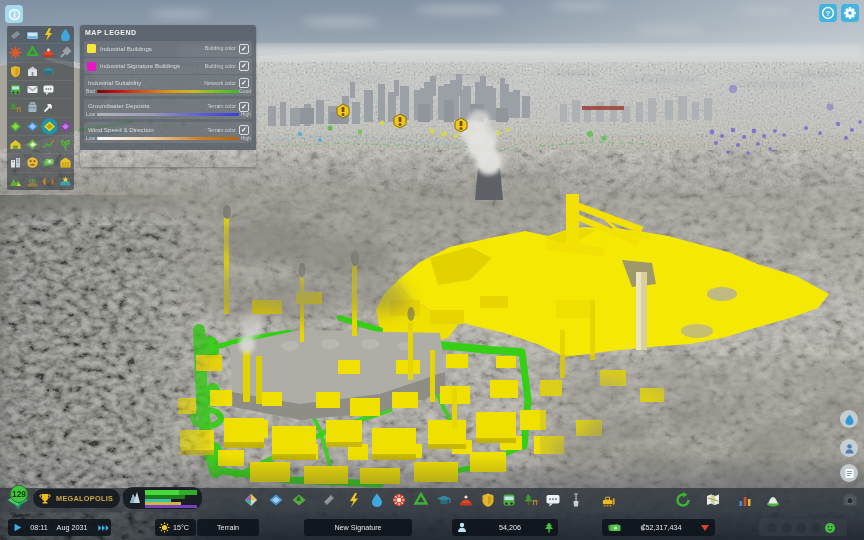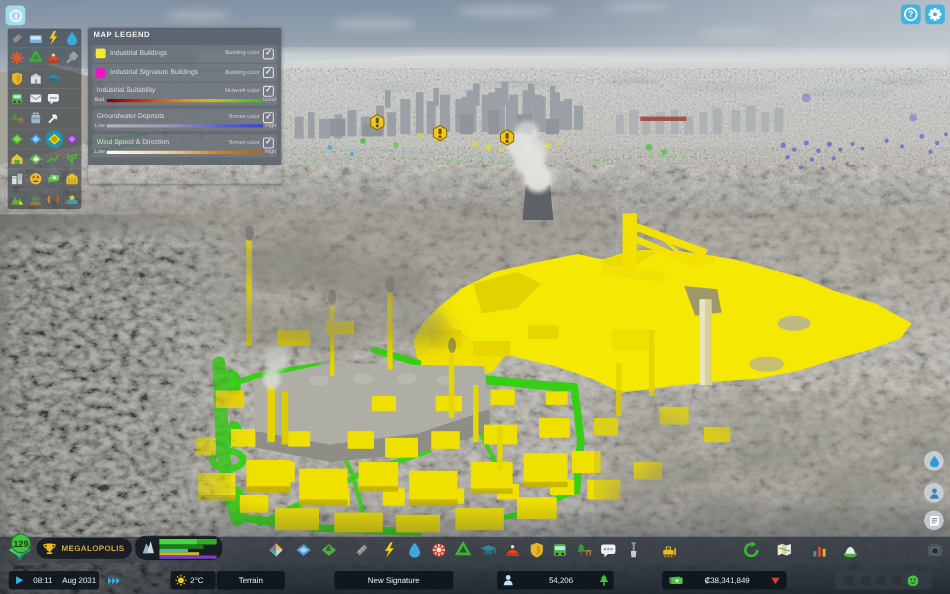--- a/index.html
+++ b/index.html
@@ -992,63 +992,63 @@
 </div>
 <div class="abs" style="left:840px;top:464px;width:18px;height:18px;border-radius:50%;background:rgba(205,214,220,0.85);display:flex;align-items:center;justify-content:center;">
   <svg width="11" height="11" viewBox="0 0 11 11">
         <rect x="1.5" y="1" width="8" height="9" rx="1" fill="#fff"></rect>
         <path d="M3,3.5 L8,3.5 M3,5.5 L8,5.5 M3,7.5 L6.5,7.5" stroke="#7d9ab5" stroke-width="1"></path>
       </svg>
 </div>
 
 <div id="bbar"></div>
 <div id="pills">
-  <div class="pill" style="left:8px;width:82px;">
+  <div class="pill" style="left:8px;width:103px;">
     <svg style="margin-left:5px;" width="9" height="9" viewBox="0 0 11 11">
           <path d="M2,1 L10,5.5 L2,10 Z" fill="#3cb3e6"></path>
         </svg>
     <div style="position:absolute;left:15px;width:32px;text-align:center;">08:11</div>
     <div style="position:absolute;left:42px;width:44px;text-align:center;">Aug 2031</div>
     <svg style="position:absolute;left:89px;top:5.5px;" width="13" height="6" viewBox="0 0 14 8">
           <g fill="#3cb3e6">
             <path d="M0,0 L4,4 L0,8 Z"></path>
             <path d="M5,0 L9,4 L5,8 Z"></path>
             <path d="M10,0 L14,4 L10,8 Z"></path>
           </g>
         </svg>
   </div>
   <div class="pill" style="left:155px;width:41px;">
     <svg style="margin-left:4px;" width="11" height="11" viewBox="0 0 11 11">
           <circle cx="5.5" cy="5.5" r="2.6" fill="#f2ca1c"></circle>
           <g stroke="#f2ca1c" stroke-width="1.1">
             <path d="M5.5,0.5 L5.5,2 M5.5,9 L5.5,10.5 M0.5,5.5 L2,5.5 M9,5.5 L10.5,5.5 M2,2 L3,3 M8,8 L9,9 M9,2 L8,3 M3,8 L2,9"></path>
           </g>
         </svg>
-    <div style="margin-left:3px;">2°C</div>
+    <div style="margin-left:3px;">15°C</div>
   </div>
   <div class="pill" style="left:197px;width:62px;justify-content:center;">Terrain</div>
   <div class="pill" style="left:304px;width:108px;justify-content:center;">New Signature</div>
   <div class="pill" style="left:452px;width:106px;">
     <svg style="margin-left:5px;" width="10" height="11" viewBox="0 0 10 11">
           <circle cx="5" cy="3" r="2.2" fill="#bfe3f2"></circle>
           <path d="M1,10 C1,7 3,5.8 5,5.8 C7,5.8 9,7 9,10 Z" fill="#bfe3f2"></path>
         </svg>
     <div style="position:absolute;left:30px;width:56px;text-align:center;">54,206</div>
     <svg style="position:absolute;right:4px;top:3px;" width="10" height="11" viewBox="0 0 10 11">
           <path d="M5,0.5 L8,4 L6.6,4 L9,7 L1,7 L3.4,4 L2,4 Z" fill="#45c043"></path>
           <rect x="4.3" y="7" width="1.4" height="3.5" fill="#45c043"></rect>
         </svg>
   </div>
   <div class="pill" style="left:602px;width:113px;">
     <svg style="margin-left:6px;" width="13" height="9" viewBox="0 0 13 9">
           <rect x="0.5" y="1.5" width="10" height="6" rx="1" fill="#3f9b35" transform="rotate(-6 5 4.5)"></rect>
           <rect x="2.5" y="2" width="10" height="6" rx="1" fill="#55c248"></rect>
           <circle cx="7.5" cy="5" r="1.6" fill="#cdeac8"></circle>
         </svg>
-    <div style="position:absolute;left:28px;width:62px;text-align:center;">₡38,341,849</div>
+    <div style="position:absolute;left:28px;width:62px;text-align:center;">₡52,317,434</div>
     <svg style="position:absolute;right:6px;top:6px;" width="8" height="6" viewBox="0 0 8 6">
           <path d="M0,0 L8,0 L4,6 Z" fill="#d8402a"></path>
         </svg>
   </div>
   <div class="pill" style="left:759px;width:88px;background:rgba(58,66,76,0.55);">
     <div style="position:absolute;left:8px;top:3.5px;display:flex;gap:4.5px;">
       <div style="width:10px;height:10px;border-radius:50%;background:rgba(44,50,58,0.9);"></div>
       <div style="width:10px;height:10px;border-radius:50%;background:rgba(44,50,58,0.9);"></div>
       <div style="width:10px;height:10px;border-radius:50%;background:rgba(44,50,58,0.9);"></div>
       <div style="width:10px;height:10px;border-radius:50%;background:rgba(44,50,58,0.9);"></div>

